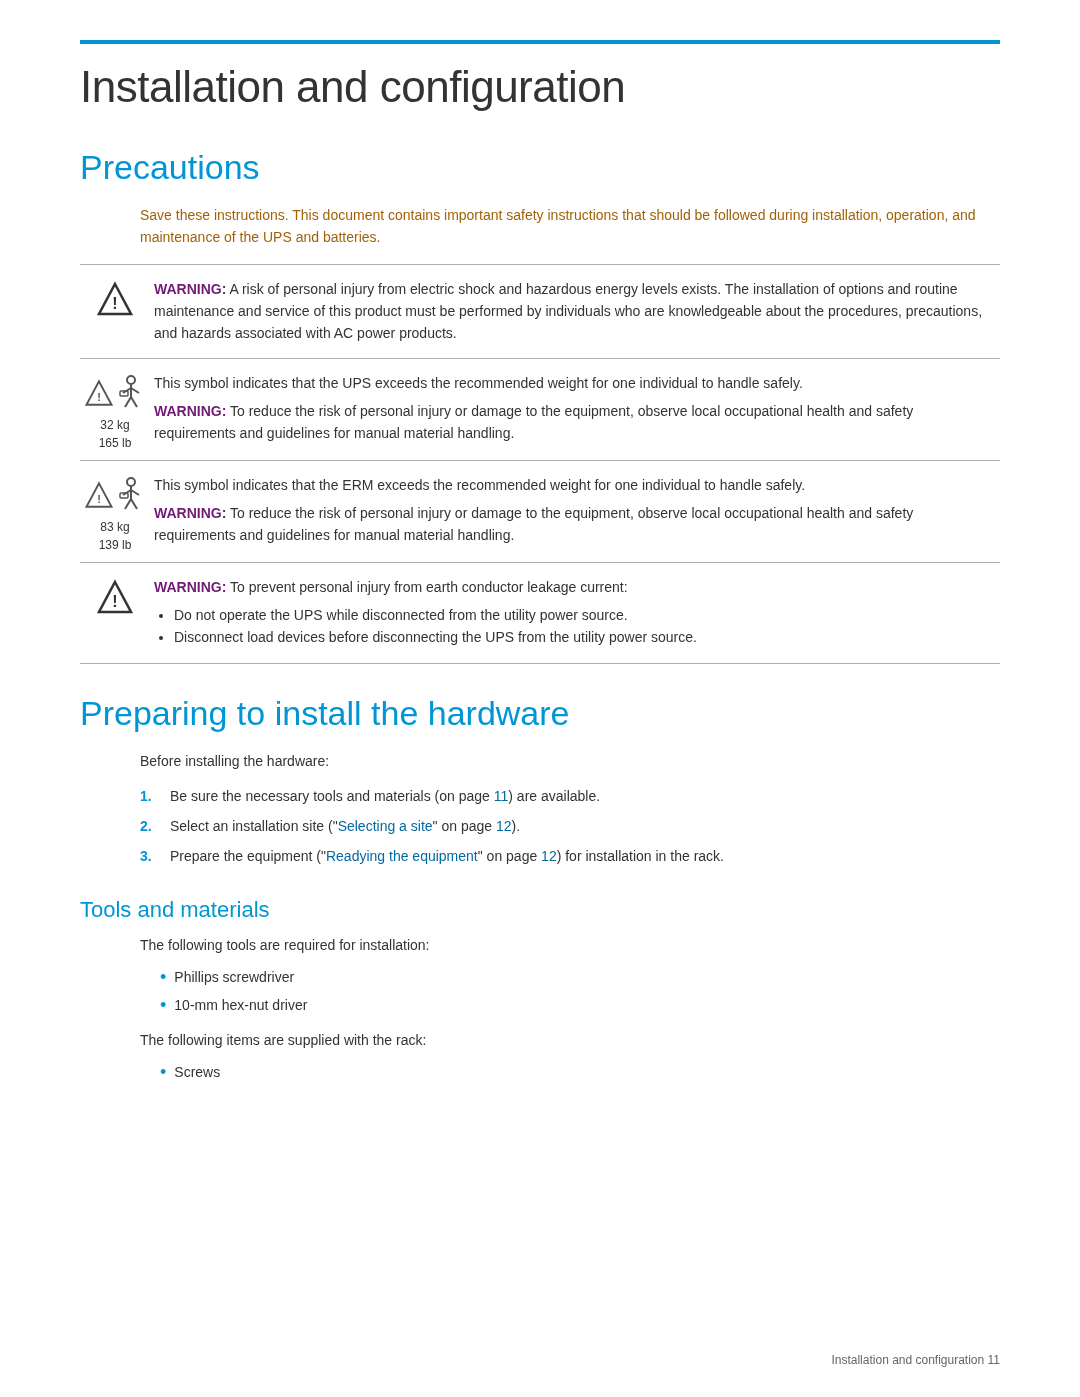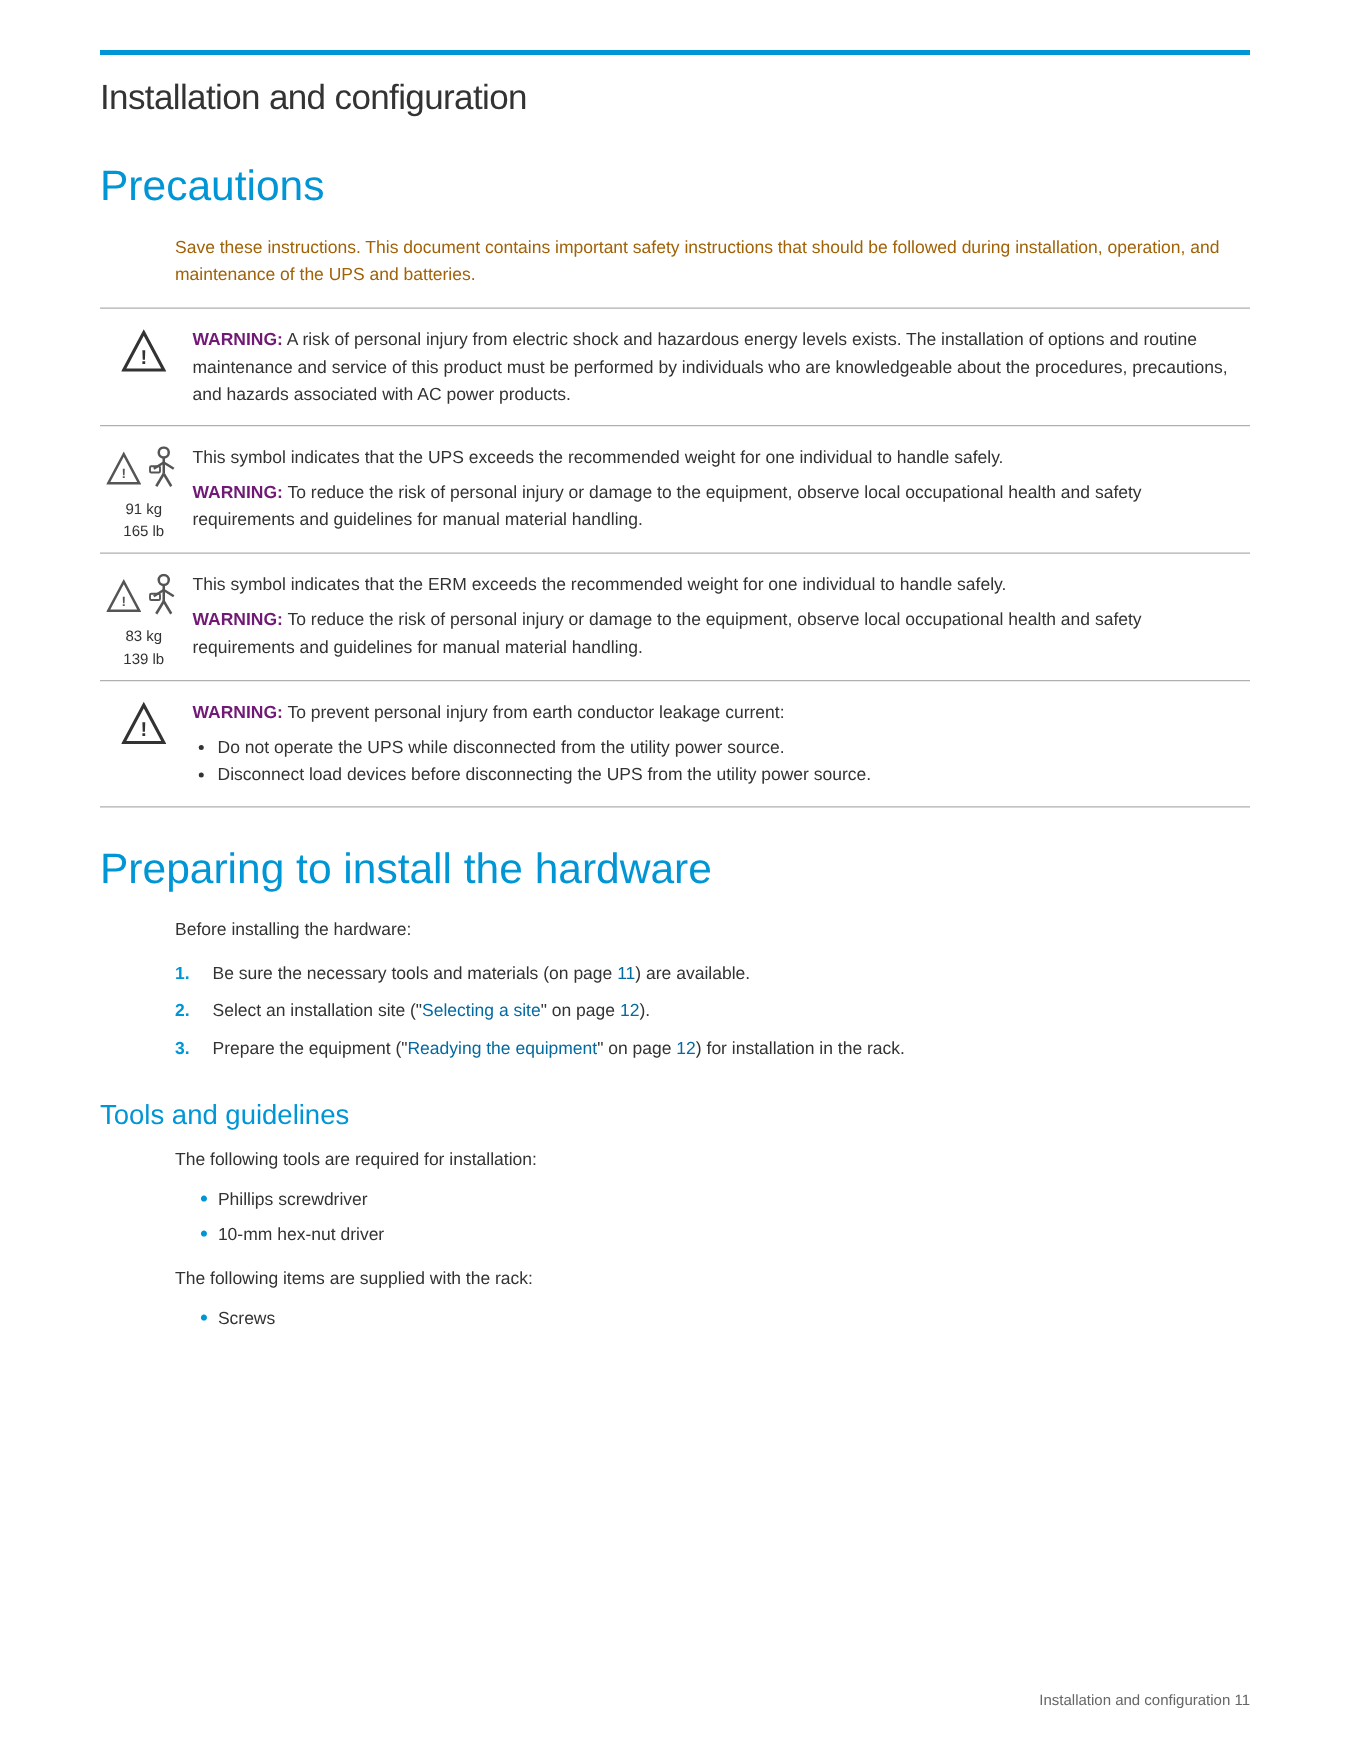--- a/index.html
+++ b/index.html
@@ -19,21 +19,21 @@
     }
 
     
     .chapter-title-section {
       border-top: 4px solid #0096d6;
       padding-top: 18px;
       margin-bottom: 36px;
     }
 
     .chapter-title {
-      font-size: 28px;
+      font-size: 44px;
       font-weight: normal;
       color: #333;
       letter-spacing: -0.5px;
     }
 
     
     .section-heading {
       font-size: 34px;
       font-weight: normal;
       color: #0096d6;
@@ -212,21 +212,21 @@
                 <circle cx="14" cy="5" r="4" fill="none" stroke="#555" stroke-width="2"></circle>
                 <line x1="14" y1="9" x2="14" y2="22" stroke="#555" stroke-width="2"></line>
                 <line x1="14" y1="13" x2="6" y2="18" stroke="#555" stroke-width="2"></line>
                 <line x1="14" y1="13" x2="22" y2="18" stroke="#555" stroke-width="2"></line>
                 <line x1="14" y1="22" x2="8" y2="32" stroke="#555" stroke-width="2"></line>
                 <line x1="14" y1="22" x2="20" y2="32" stroke="#555" stroke-width="2"></line>
                 <rect x="3" y="16" width="8" height="5" rx="1" fill="none" stroke="#555" stroke-width="1.5"></rect>
               </svg>
             </div>
           </div>
-          <div class="weight-text" style="font-size:12px; text-align:center;">91 kg</div>
+          <div class="weight-text" style="font-size:12px; text-align:center;">32 kg</div>
           <div class="weight-text" style="font-size:12px; text-align:center;">165 lb</div>
         </div>
         <div class="warn-text-col">
           <div style="margin-bottom:6px;">This symbol indicates that the UPS exceeds the recommended weight for one individual to handle safely.</div>
           <div>
             <span class="bold-warning">WARNING:</span>
             <span> To reduce the risk of personal injury or damage to the equipment, observe local occupational health and safety requirements and guidelines for manual material handling.</span>
           </div>
         </div>
       </div>
@@ -303,21 +303,21 @@
         <span>Select an installation site ("<a class="link-text" href="#">Selecting a site</a>" on page <a class="link-text" href="#">12</a>).</span>
       </li>
       <li>
         <span class="num-label">3.</span>
         <span>Prepare the equipment ("<a class="link-text" href="#">Readying the equipment</a>" on page <a class="link-text" href="#">12</a>) for installation in the rack.</span>
       </li>
     </ol>
   </div>
 
   <div class="section-block">
-    <h3 class="subsection-heading">Tools and guidelines</h3>
+    <h3 class="subsection-heading">Tools and materials</h3>
 
     <p class="tools-intro">The following tools are required for installation:</p>
 
     <ul class="bullet-list">
       <li>
         <span class="bullet-dot">•</span>
         <span>Phillips screwdriver</span>
       </li>
       <li>
         <span class="bullet-dot">•</span>

